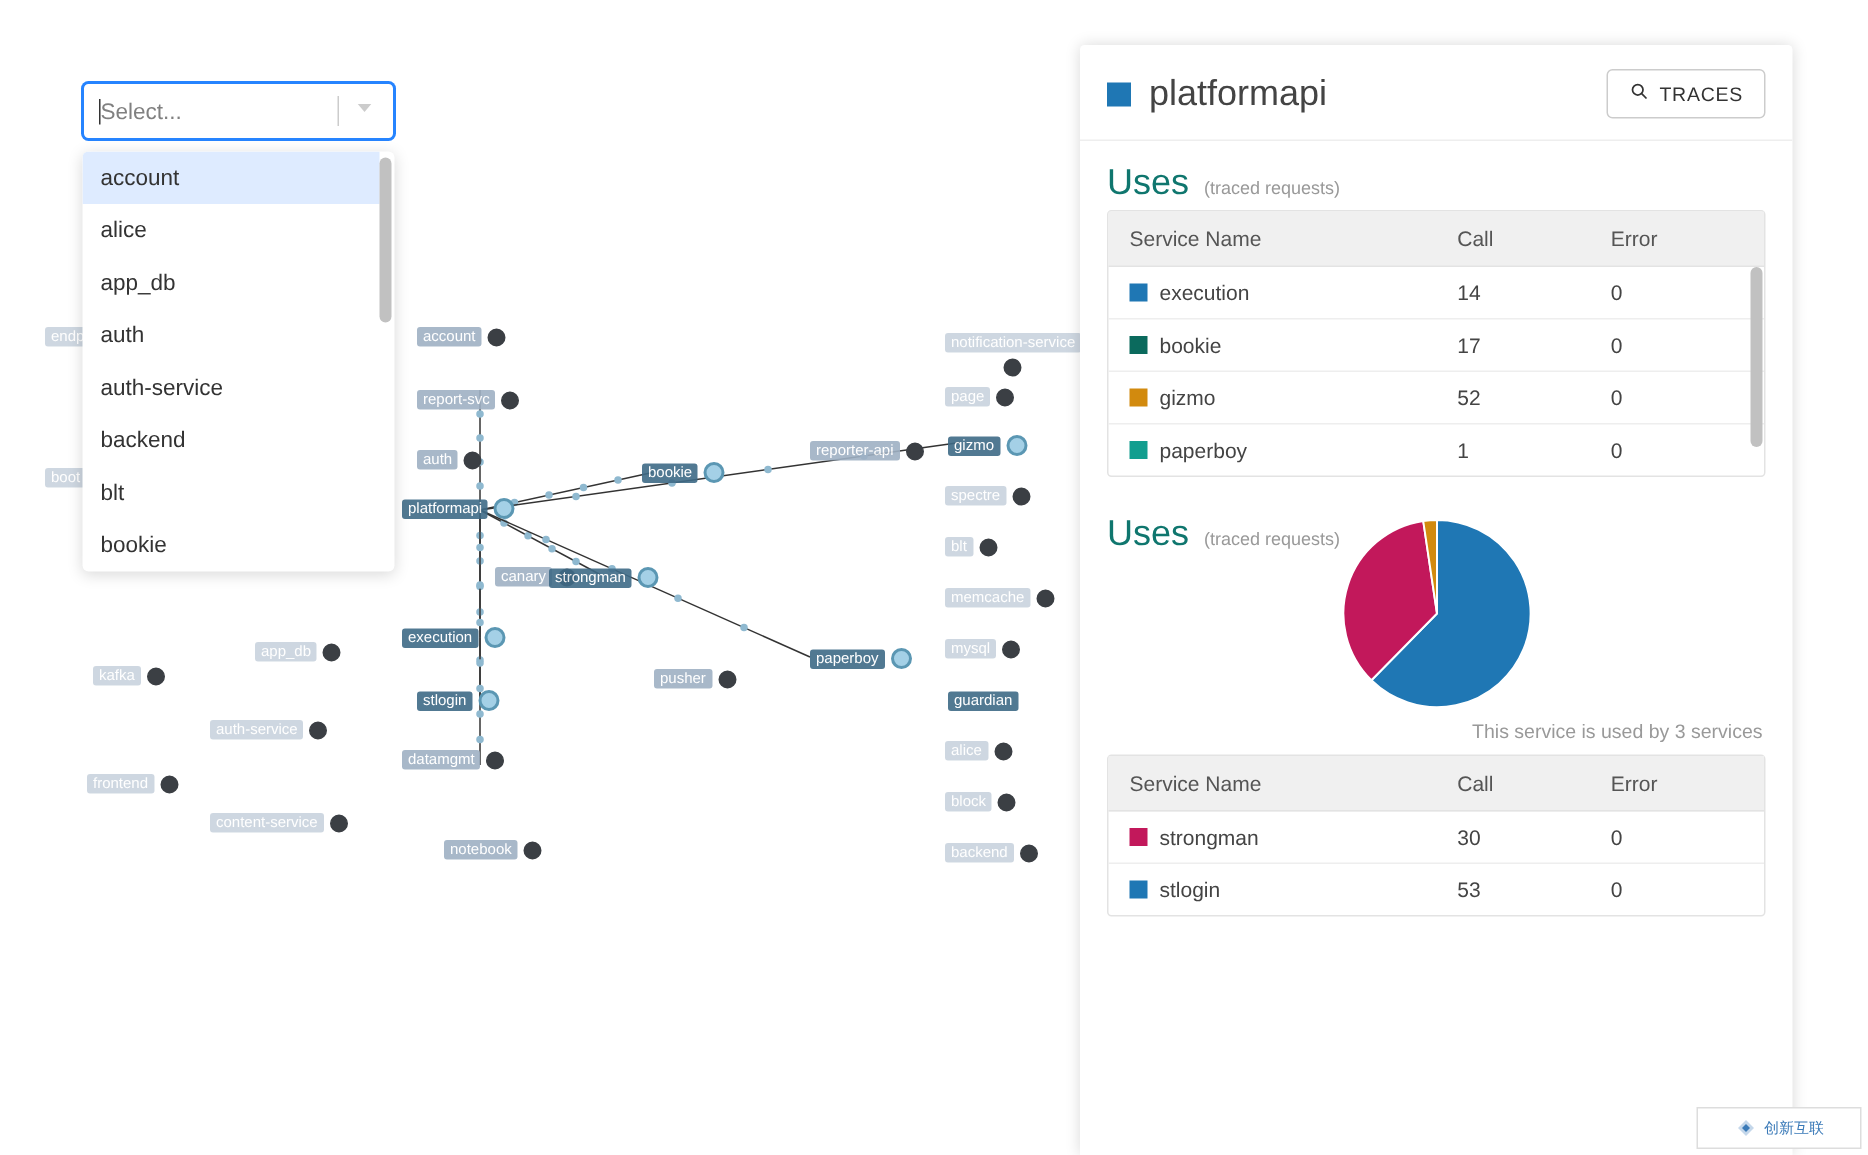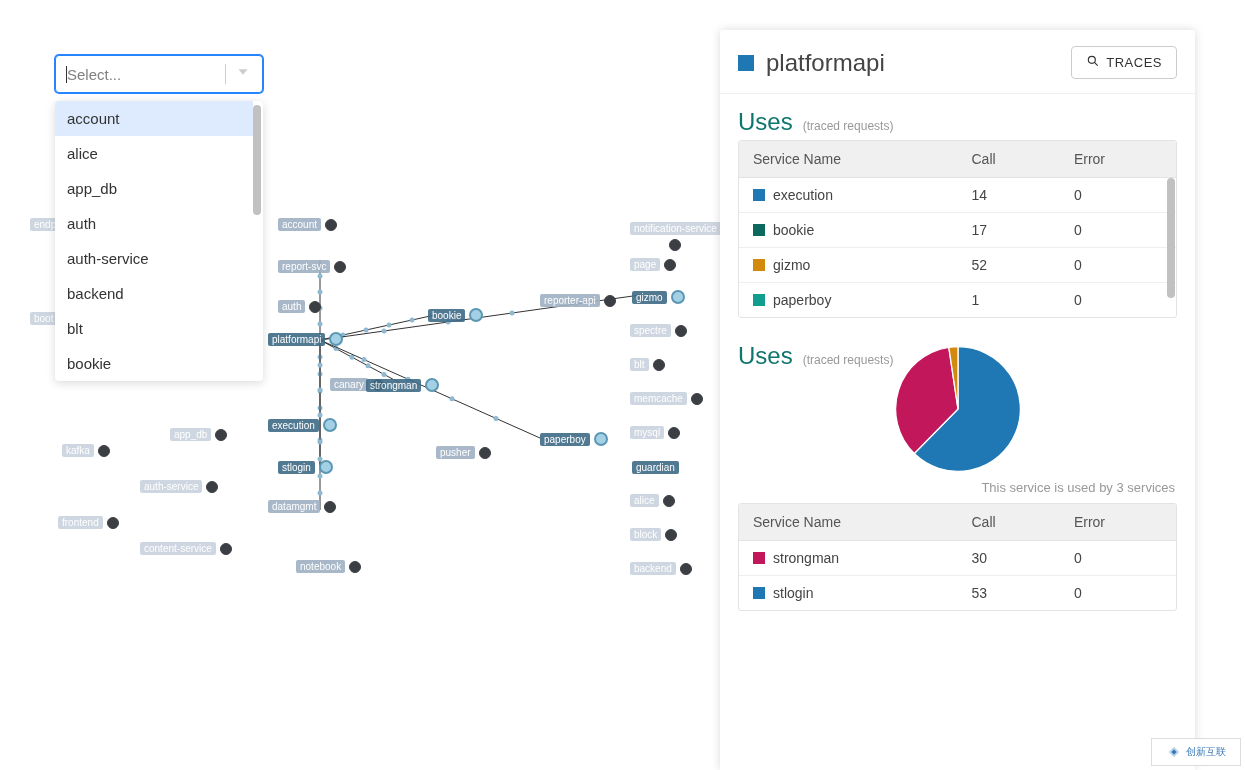--- a/index.html
+++ b/index.html
@@ -238,21 +238,21 @@
     height: 120px;
     background: #c1c1c1;
     border-radius: 4px;
   }
 
   
   .watermark {
     position: absolute;
     right: 4px;
     bottom: 4px;
-    width: 90px;
+    width: 110px;
     height: 28px;
     border: 1px solid #ddd;
     background: #fff;
     display: flex;
     align-items: center;
     justify-content: center;
     font-size: 10px;
     color: #3a7ab8;
     gap: 4px;
     z-index: 50;

